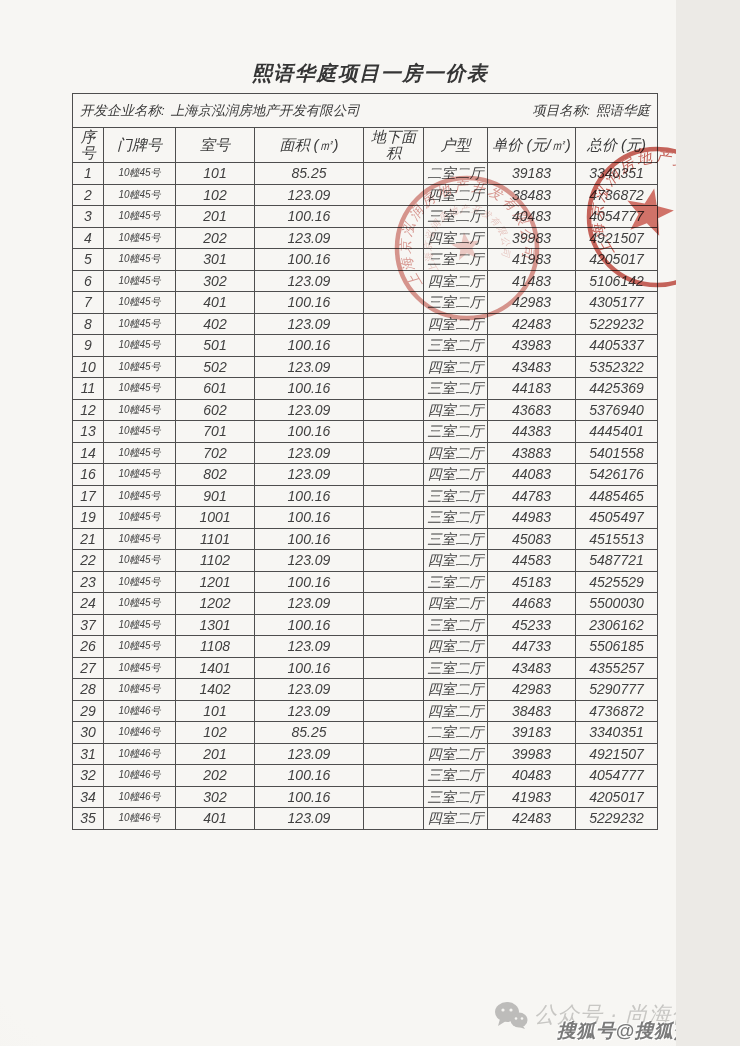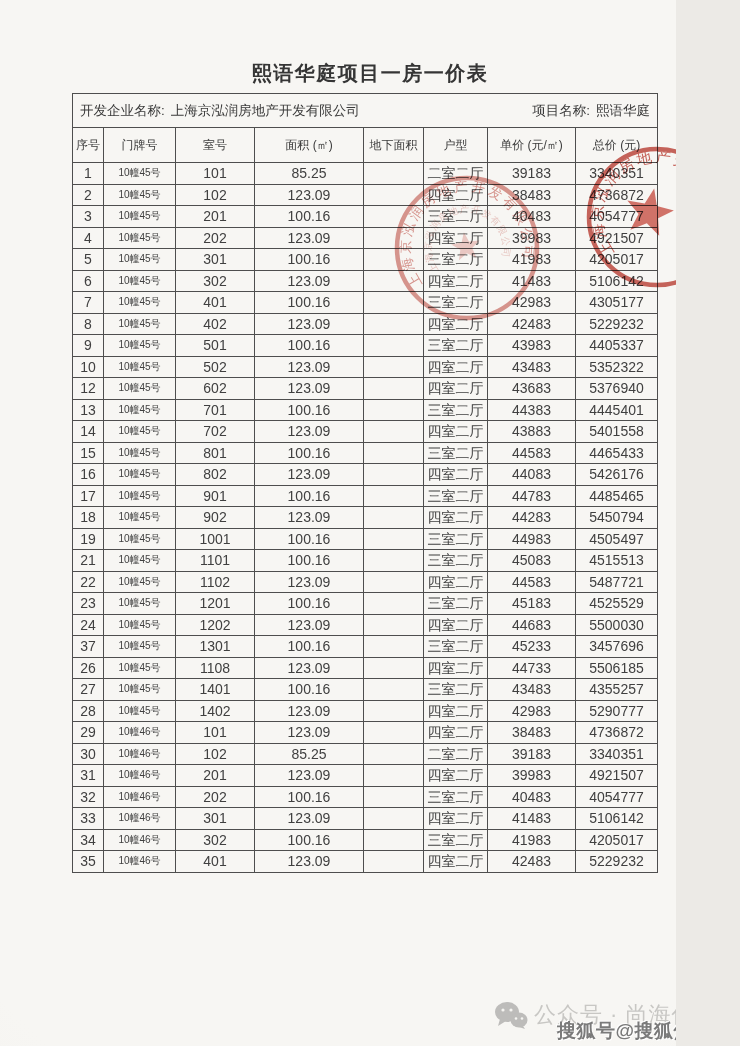--- a/index.html
+++ b/index.html
@@ -5,20 +5,21 @@
   html,body { margin:0; padding:0; }
   body {
     width:740px; height:1046px; overflow:hidden;
     font-family:"Liberation Sans","DejaVu Sans",sans-serif;
     background:#eceae6;
   }
   .page {
     position:relative; width:676px; height:1046px; overflow:hidden;
     background: radial-gradient(140% 120% at 50% 45%, #f7f6f3 55%, #edebe7 100%);
     color:#3c3c3c;
+    font-style:italic;
   }
   .doc-title {
     position:absolute; top:58px; left:0; width:740px; height:30px;
     text-align:center; font-size:20px; line-height:30px; font-weight:600;
     letter-spacing:1.5px; color:#353535;
   }
   table.price-table {
     position:absolute; left:72px; top:93px; width:585px;
     border-collapse:collapse; table-layout:fixed;
     background:transparent;
@@ -27,21 +28,21 @@
   table.price-table, table.price-table td, table.price-table th {
     border:1.5px solid #4e4e4e;
   }
   col.c1{width:31px;} col.c2{width:72px;} col.c3{width:79px;}
   col.c4{width:109px;} col.c5{width:60px;} col.c6{width:64px;}
   col.c7{width:88px;} col.c8{width:82px;}
   tr.info-row td { height:33px; padding:0 7px; font-size:13.5px; color:#3a3a3a; }
   .info-flex { display:flex; justify-content:space-between; align-items:center; }
   .info-flex .gap { display:inline-block; width:6px; }
   tr.head-row th {
-    height:34px; font-size:12px; font-weight:400; color:#3a3a3a;
+    height:34px; font-size:15px; font-weight:400; color:#3a3a3a;
     line-height:16px; padding:0 3px; word-break:break-all;
   }
   tbody td {
     height:20.5px; line-height:20.5px; font-size:14px; text-align:center;
     color:#404040; white-space:nowrap; overflow:hidden; padding:0;
   }
   tbody td:nth-child(2){ font-size:10px; }
   
   .stamp { position:absolute; mix-blend-mode:multiply; filter:blur(0.35px); }
   .stamp-left  { left:387px; top:168px; opacity:0.55; }
@@ -193,20 +194,30 @@
           <td>10</td>
           <td>10幢45号</td>
           <td>502</td>
           <td>123.09</td>
           <td></td>
           <td>四室二厅</td>
           <td>43483</td>
           <td>5352322</td>
         </tr>
         <tr>
+          <td>11</td>
+          <td>10幢45号</td>
+          <td>601</td>
+          <td>100.16</td>
+          <td></td>
+          <td>三室二厅</td>
+          <td>44183</td>
+          <td>4425369</td>
+        </tr>
+        <tr>
           <td>12</td>
           <td>10幢45号</td>
           <td>602</td>
           <td>123.09</td>
           <td></td>
           <td>四室二厅</td>
           <td>43683</td>
           <td>5376940</td>
         </tr>
         <tr>
@@ -223,60 +234,40 @@
           <td>14</td>
           <td>10幢45号</td>
           <td>702</td>
           <td>123.09</td>
           <td></td>
           <td>四室二厅</td>
           <td>43883</td>
           <td>5401558</td>
         </tr>
         <tr>
-          <td>15</td>
-          <td>10幢45号</td>
-          <td>801</td>
-          <td>100.16</td>
-          <td></td>
-          <td>三室二厅</td>
-          <td>44583</td>
-          <td>4465433</td>
-        </tr>
-        <tr>
           <td>16</td>
           <td>10幢45号</td>
           <td>802</td>
           <td>123.09</td>
           <td></td>
           <td>四室二厅</td>
           <td>44083</td>
           <td>5426176</td>
         </tr>
         <tr>
           <td>17</td>
           <td>10幢45号</td>
           <td>901</td>
           <td>100.16</td>
           <td></td>
           <td>三室二厅</td>
           <td>44783</td>
           <td>4485465</td>
         </tr>
         <tr>
-          <td>18</td>
-          <td>10幢45号</td>
-          <td>902</td>
-          <td>123.09</td>
-          <td></td>
-          <td>四室二厅</td>
-          <td>44283</td>
-          <td>5450794</td>
-        </tr>
-        <tr>
           <td>19</td>
           <td>10幢45号</td>
           <td>1001</td>
           <td>100.16</td>
           <td></td>
           <td>三室二厅</td>
           <td>44983</td>
           <td>4505497</td>
         </tr>
         <tr>
@@ -320,21 +311,21 @@
           <td>5500030</td>
         </tr>
         <tr>
           <td>37</td>
           <td>10幢45号</td>
           <td>1301</td>
           <td>100.16</td>
           <td></td>
           <td>三室二厅</td>
           <td>45233</td>
-          <td>3457696</td>
+          <td>2306162</td>
         </tr>
         <tr>
           <td>26</td>
           <td>10幢45号</td>
           <td>1108</td>
           <td>123.09</td>
           <td></td>
           <td>四室二厅</td>
           <td>44733</td>
           <td>5506185</td>
@@ -391,30 +382,20 @@
         </tr>
         <tr>
           <td>32</td>
           <td>10幢46号</td>
           <td>202</td>
           <td>100.16</td>
           <td></td>
           <td>三室二厅</td>
           <td>40483</td>
           <td>4054777</td>
-        </tr>
-        <tr>
-          <td>33</td>
-          <td>10幢46号</td>
-          <td>301</td>
-          <td>123.09</td>
-          <td></td>
-          <td>四室二厅</td>
-          <td>41483</td>
-          <td>5106142</td>
         </tr>
         <tr>
           <td>34</td>
           <td>10幢46号</td>
           <td>302</td>
           <td>100.16</td>
           <td></td>
           <td>三室二厅</td>
           <td>41983</td>
           <td>4205017</td>

